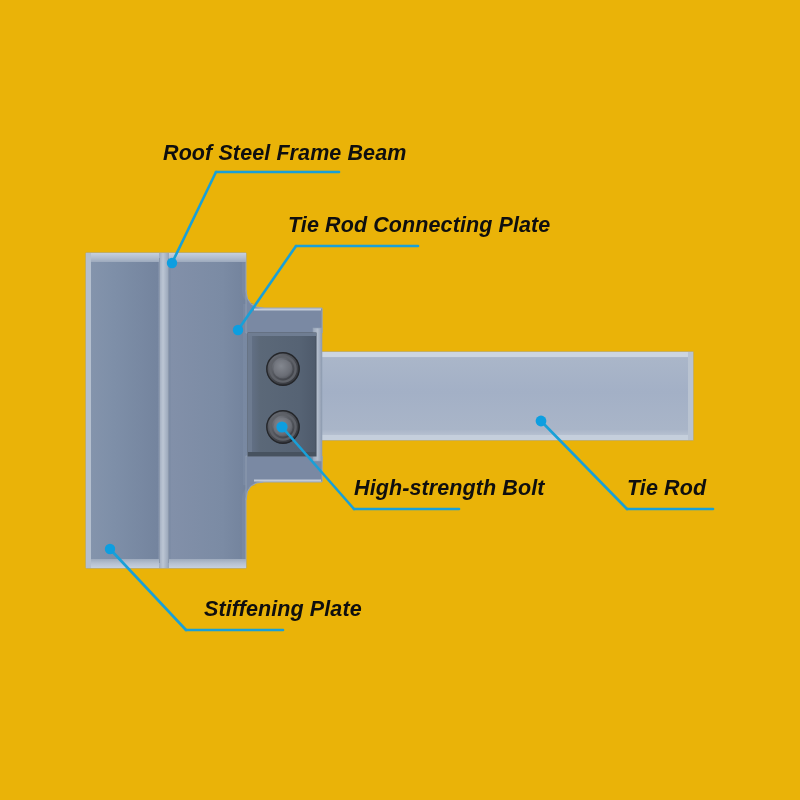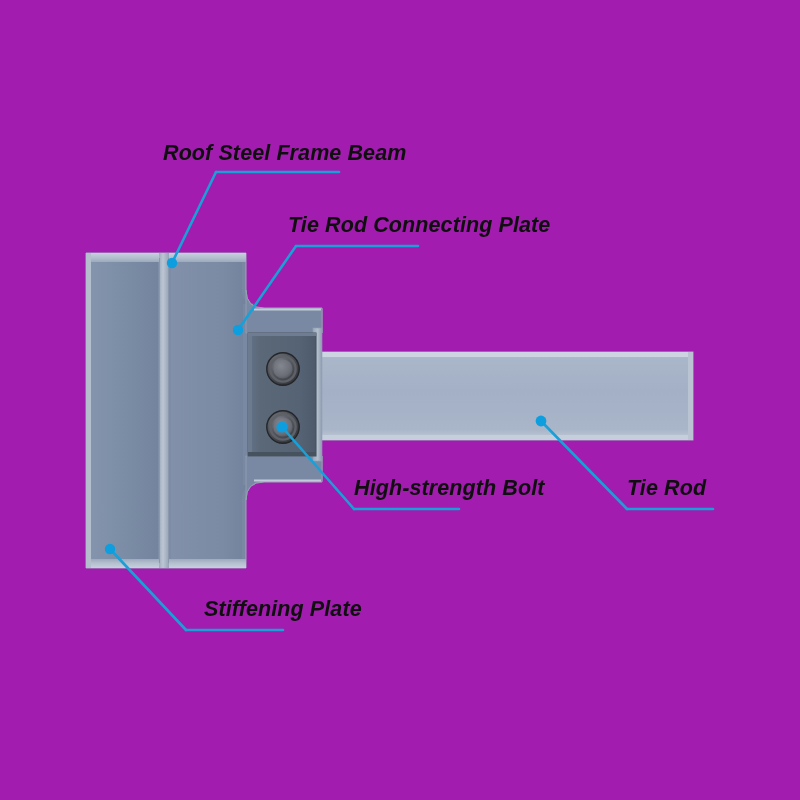--- a/index.html
+++ b/index.html
@@ -10,21 +10,21 @@
   body {
     width: 800px;
     height: 800px;
     font-family: "Liberation Sans", sans-serif;
     overflow: hidden;
   }
   #diagram-root {
     position: relative;
     width: 800px;
     height: 800px;
-    background: #a21caf;
+    background: #eab308;
   }
   #diagram-svg {
     position: absolute;
     top: 0;
     left: 0;
     width: 800px;
     height: 800px;
     display: block;
   }
   .annotation-label {

